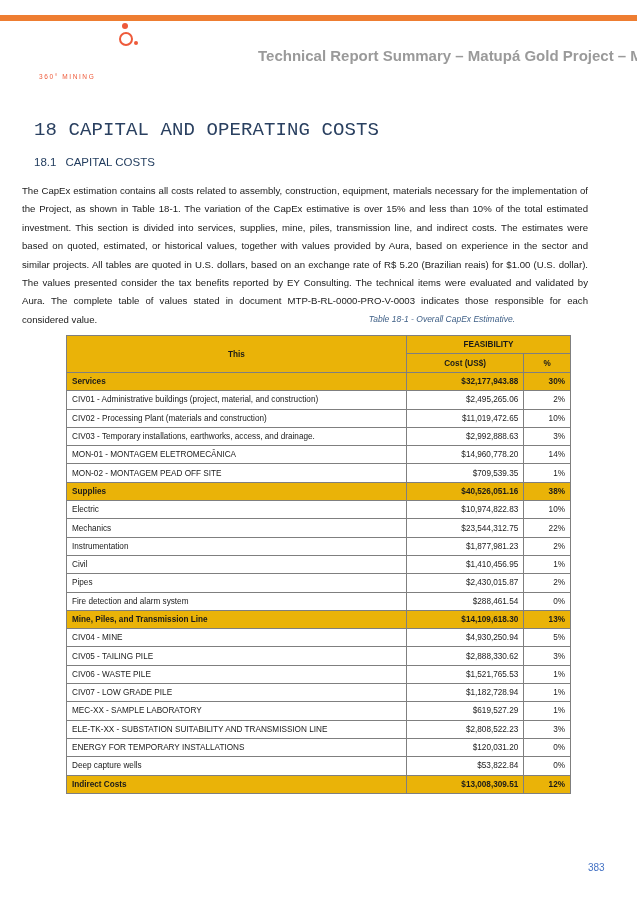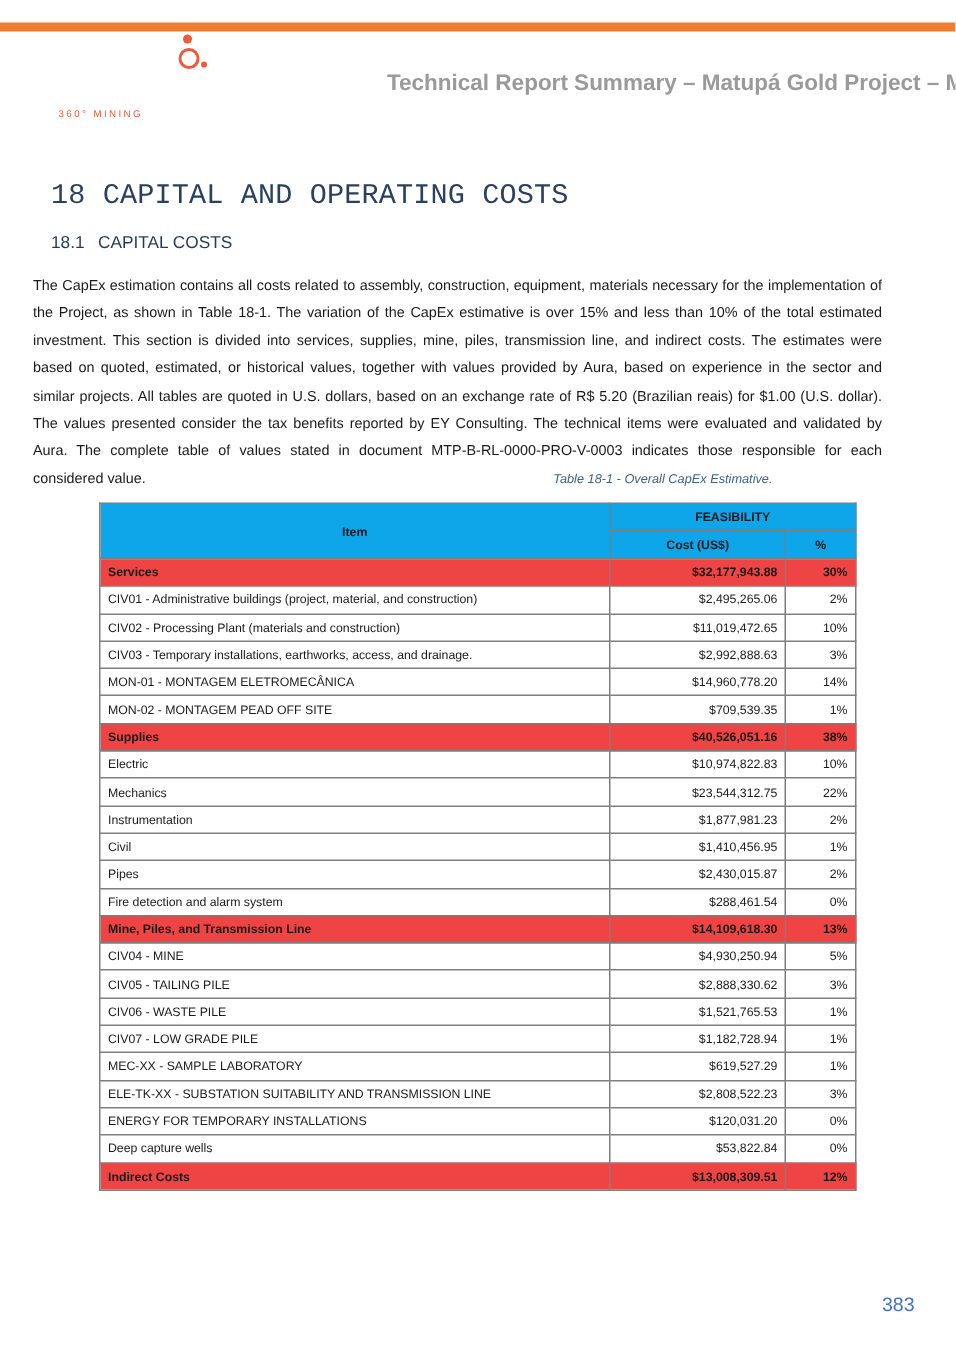--- a/index.html
+++ b/index.html
@@ -14,29 +14,29 @@
   .logo-dot2 { position: absolute; left: 97px; top: 19px; width: 4px; height: 4px; background: #ee5a3a; border-radius: 50%; }
   .logo-tag { position: absolute; left: 2px; top: 51px; font-size: 6.5px; color: #ee5a3a; letter-spacing: 1.6px; }
   .header-title { position: absolute; left: 258px; top: 47px; font-size: 15px; color: #9a9a9a; font-weight: bold; white-space: nowrap; }
   .h1 { position: absolute; left: 34px; top: 119px; font-size: 19px; color: #2a4060; font-weight: normal; letter-spacing: 0.1px; white-space: nowrap; font-family: Liberation Mono, monospace; }
   .h2 { position: absolute; left: 34px; top: 156px; font-size: 11.5px; color: #1f3a5c; font-weight: normal; white-space: nowrap; }
   .h2 .num { margin-right: 9px; }
   .para { position: absolute; left: 22px; top: 182px; width: 566px; font-size: 9.6px; line-height: 18.4px; text-align: justify; color: #1a1a1a; }
   .caption { position: absolute; left: 0; width: 515px; top: 314px; text-align: right; font-size: 8.5px; font-style: italic; color: #3e5f86; }
   table.capex { position: absolute; left: 66px; top: 335px; width: 505px; border-collapse: collapse; font-size: 8.2px; }
   table.capex td, table.capex th { border: 1px solid #7f7f7f; padding: 0 5px; height: 17.3px; white-space: nowrap; }
-  table.capex th { background: #0ea5e9; font-weight: bold; color: #1a1a1a; text-align: center; }
+  table.capex th { background: #eab308; font-weight: bold; color: #1a1a1a; text-align: center; }
   table.capex th.item-h { width: 330px; height: 36px; }
   table.capex th.feas { height: 17px; }
   table.capex th.cost-h { width: 107px; }
   table.capex td.cost, table.capex td.pct { text-align: right; }
   table.capex td.pct { width: 36px; }
-  table.capex tr.group td { background: #ef4444; font-weight: bold; }
+  table.capex tr.group td { background: #eab308; font-weight: bold; }
   table.capex { border: 1px solid #595959; }
-  .page-num { position: absolute; left: 588px; top: 862px; font-size: 13px; color: #4472c4; }
+  .page-num { position: absolute; left: 588px; top: 862px; font-size: 10px; color: #4472c4; }
 </style>
 </head>
 <body>
 
 <div class="topbar"></div>
 
 <div class="logo">
   <span class="logo-dot1"></span>
   <span class="logo-ring"></span>
   <span class="logo-dot2"></span>
@@ -51,21 +51,21 @@
   <span class="num">18.1</span><span>CAPITAL COSTS</span>
 </div>
 
 <div class="para">The CapEx estimation contains all costs related to assembly, construction, equipment, materials necessary for the implementation of the Project, as shown in Table 18-1. The variation of the CapEx estimative is over 15% and less than 10% of the total estimated investment. This section is divided into services, supplies, mine, piles, transmission line, and indirect costs. The estimates were based on quoted, estimated, or historical values, together with values provided by Aura, based on experience in the sector and similar projects. All tables are quoted in U.S. dollars, based on an exchange rate of R$ 5.20 (Brazilian reais) for $1.00 (U.S. dollar). The values presented consider the tax benefits reported by EY Consulting. The technical items were evaluated and validated by Aura. The complete table of values stated in document MTP-B-RL-0000-PRO-V-0003 indicates those responsible for each considered value.</div>
 
 <div class="caption">Table 18-1 - Overall CapEx Estimative.</div>
 
 <table class="capex">
   <thead>
     <tr>
-      <th class="item-h" rowspan="2">Item</th>
+      <th class="item-h" rowspan="2">This</th>
       <th class="feas" colspan="2">FEASIBILITY</th>
     </tr>
     <tr>
       <th class="cost-h">Cost (US$)</th>
       <th>%</th>
     </tr>
   </thead>
   <tbody id="capex-body">
       <tr class="group">
         <td class="item">Services</td>

